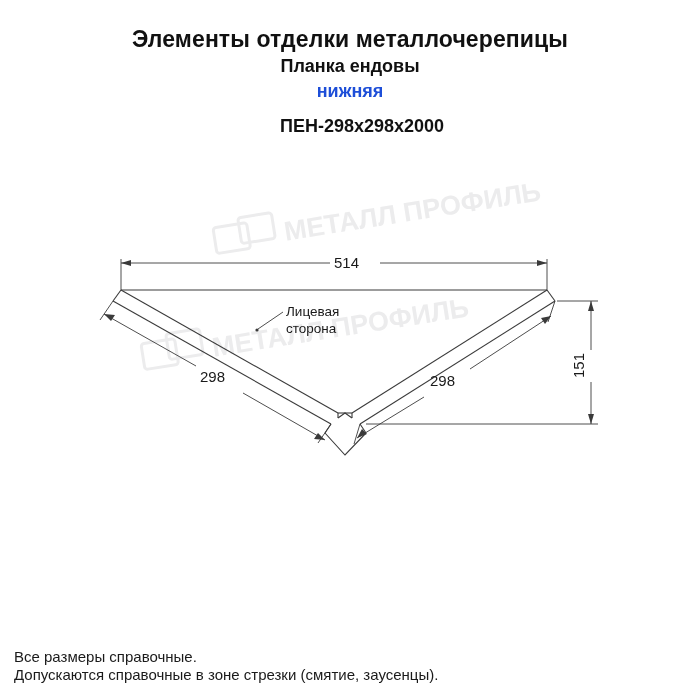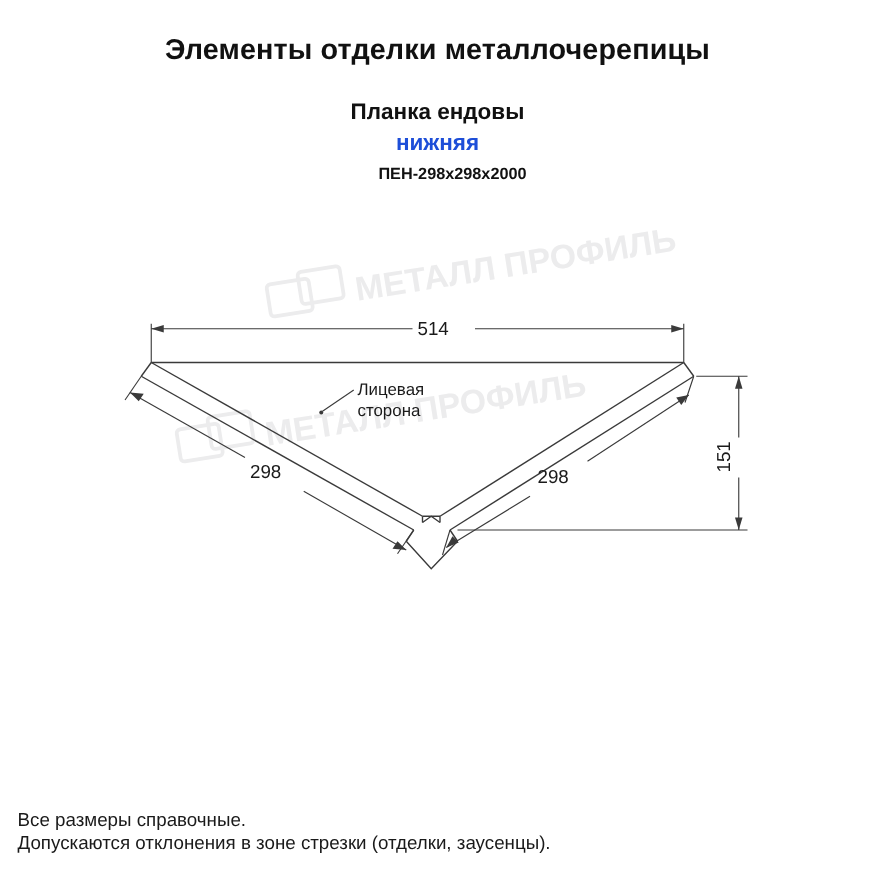--- a/index.html
+++ b/index.html
@@ -28,34 +28,35 @@
     text-align: center;
   }
   .main-title {
     font-size: 23px;
     font-weight: bold;
     letter-spacing: 0.1px;
     color: #111111;
     line-height: 30px;
   }
   .sub-title {
-    margin-top: 23px;
+    margin-top: 0;
     font-size: 18px;
     font-weight: bold;
     color: #111111;
     line-height: 25px;
   }
   .sub-title-line2 {
     font-size: 18px;
     font-weight: bold;
     color: #1d4ed8;
     line-height: 25px;
   }
   .code-title {
-    font-size: 13px;
+    margin-top: 10px;
+    font-size: 18px;
     font-weight: bold;
     color: #111111;
     line-height: 24px;
     padding-left: 24px;
   }
   .drawing {
     position: absolute;
     top: 170px;
     left: 0;
     width: 700px;
@@ -215,16 +216,16 @@
         <path d="M591,131 L588,141 L594,141 Z" fill="#3a3a3a"></path>
         <path d="M591,254 L588,244 L594,244 Z" fill="#3a3a3a"></path>
         <text class="dim-text" x="584" y="208" transform="rotate(-90 584 208)">151</text>
       </g>
 
     </svg>
   </div>
 
   <div class="footer">
     <div>Все размеры справочные.</div>
-    <div>Допускаются отклонения в зоне стрезки (отделки, заусенцы).</div>
+    <div>Допускаются справочные в зоне стрезки (смятие, заусенцы).</div>
   </div>
 
 </div>
 
 </body></html>

